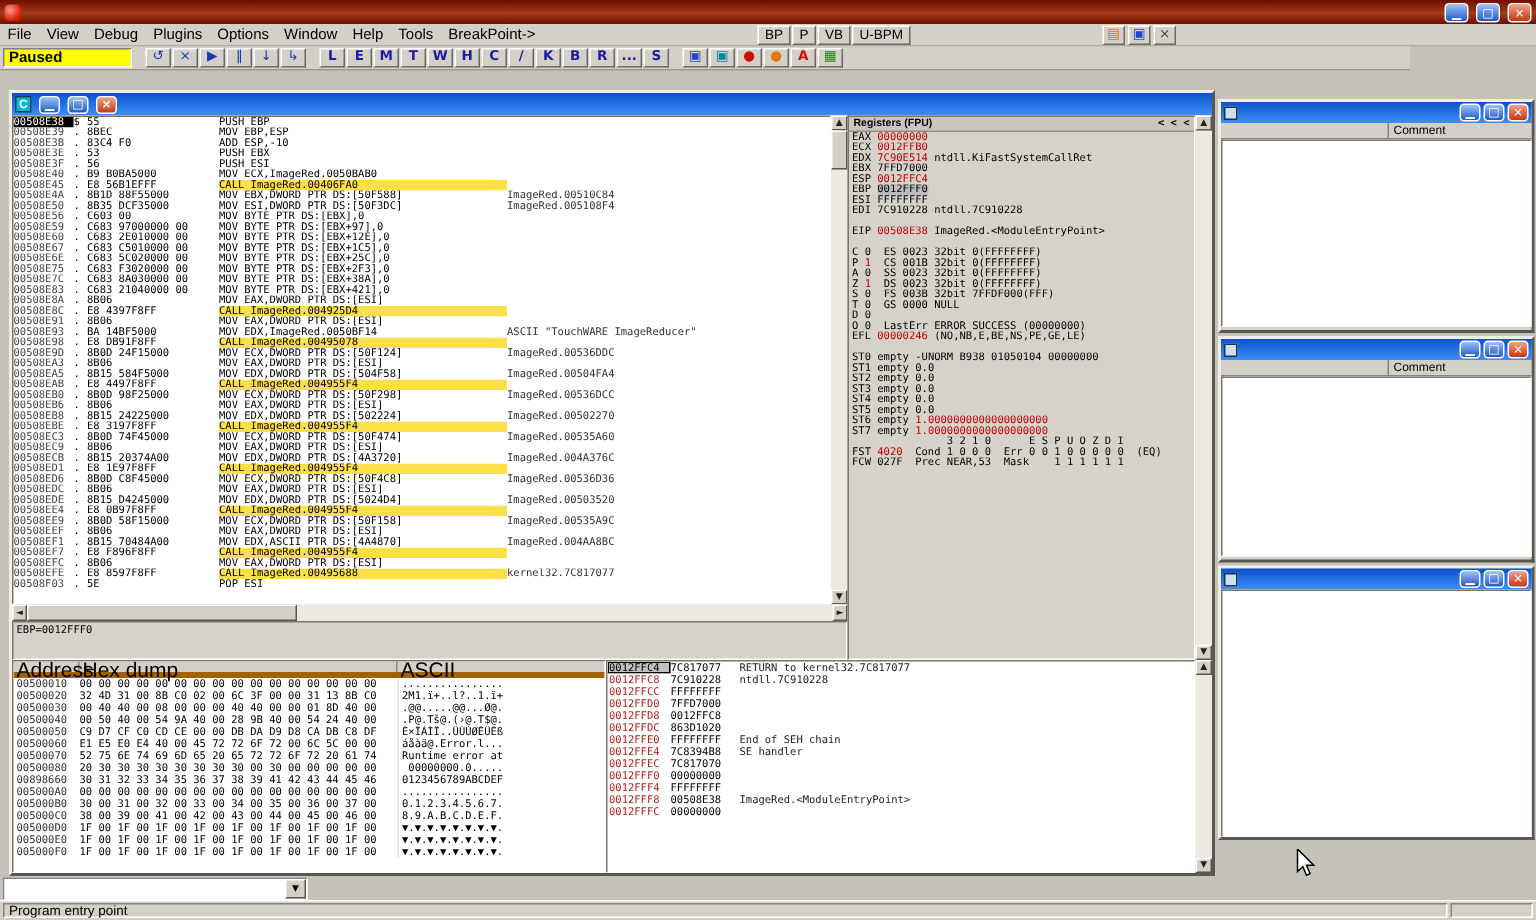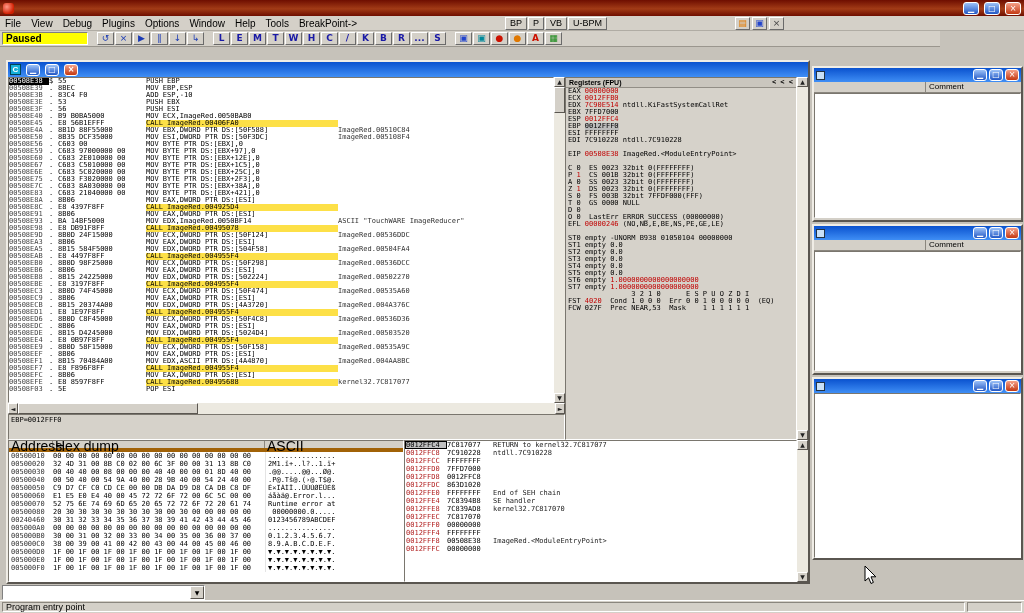--- a/index.html
+++ b/index.html
@@ -704,21 +704,21 @@
           <span class="du-ascii">Runtime error at</span>
         </div>
 
         <div class="dumprow">
           <span class="du-addr">00500080</span>
           <span class="du-hex">20 30 30 30 30 30 30 30 30 00 30 00 00 00 00 00</span>
           <span class="du-ascii"> 00000000.0.....</span>
         </div>
 
         <div class="dumprow">
-          <span class="du-addr">00240460</span>
+          <span class="du-addr">00898660</span>
           <span class="du-hex">30 31 32 33 34 35 36 37 38 39 41 42 43 44 45 46</span>
           <span class="du-ascii">0123456789ABCDEF</span>
         </div>
 
         <div class="dumprow">
           <span class="du-addr">005000A0</span>
           <span class="du-hex">00 00 00 00 00 00 00 00 00 00 00 00 00 00 00 00</span>
           <span class="du-ascii">................</span>
         </div>
 
@@ -798,25 +798,20 @@
         <span class="s-val">FFFFFFFF</span>
         <span class="s-comment">End of SEH chain</span>
       </div>
 
       <div class="srow">
         <span class="s-addr">0012FFE4</span>
         <span class="s-val">7C8394B8</span>
         <span class="s-comment">SE handler</span>
       </div>
 
-      <div class="srow">
-        <span class="s-addr">0012FFE8</span>
-        <span class="s-val">7C839AD8</span>
-        <span class="s-comment">kernel32.7C817070</span>
-      </div>
 
       <div class="srow">
         <span class="s-addr">0012FFEC</span>
         <span class="s-val">7C817070</span>
         <span class="s-comment"></span>
       </div>
 
       <div class="srow">
         <span class="s-addr">0012FFF0</span>
         <span class="s-val">00000000</span>

